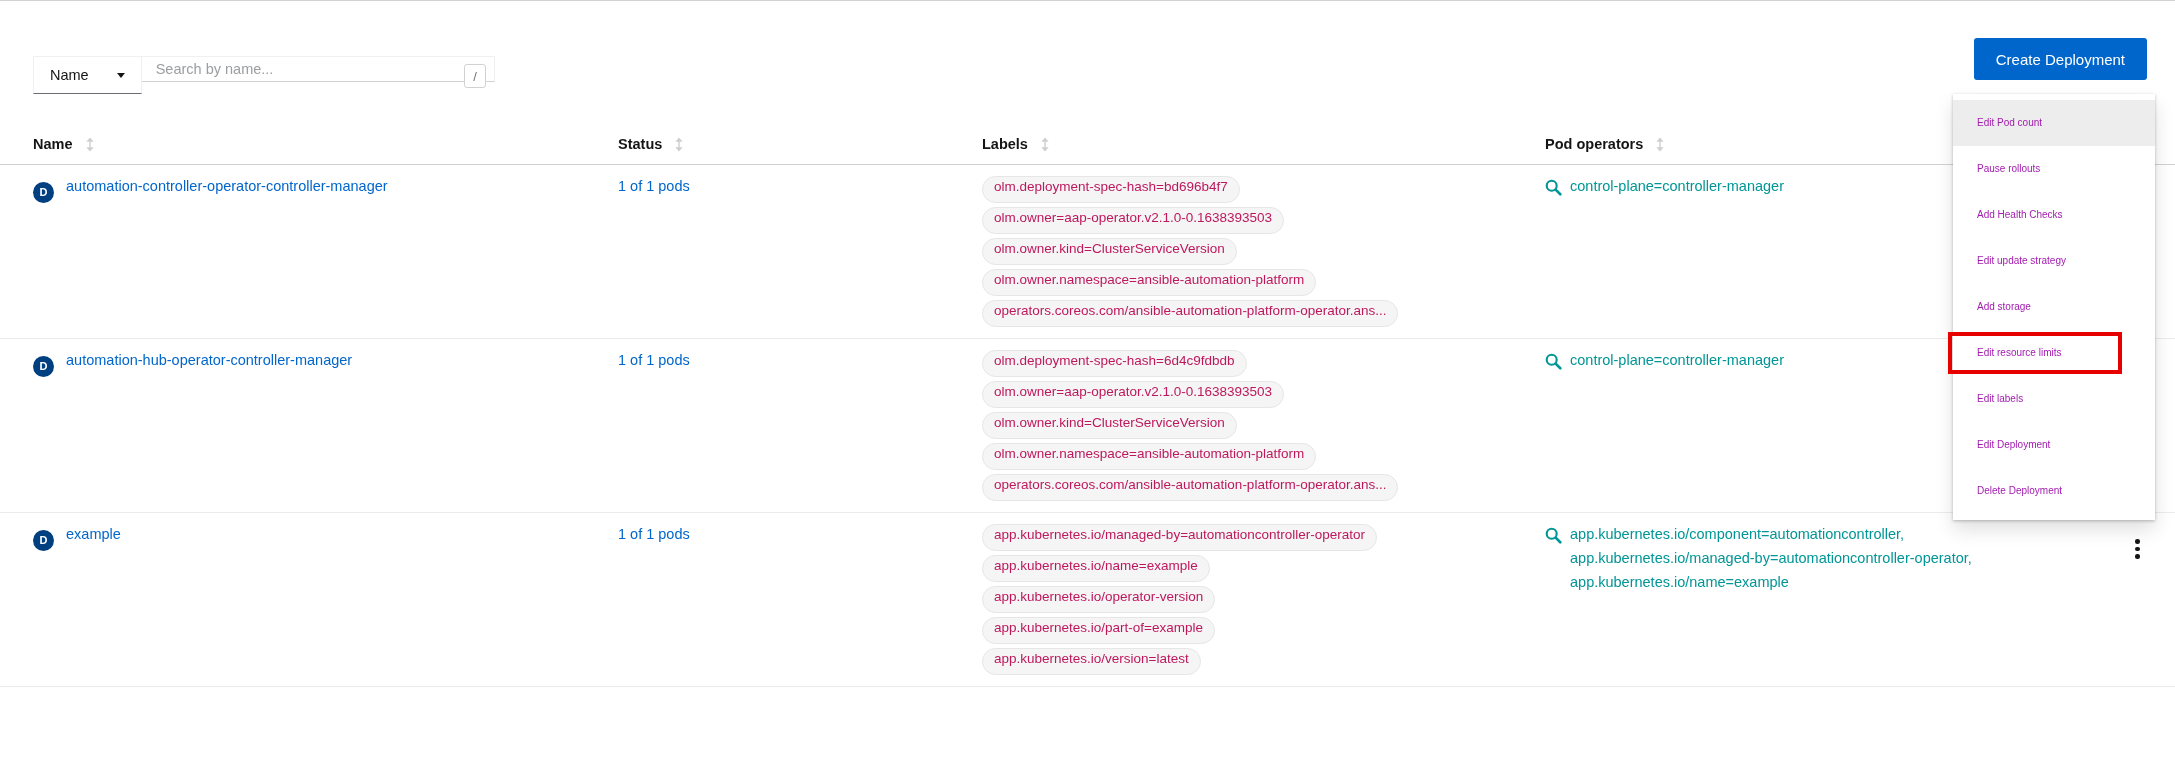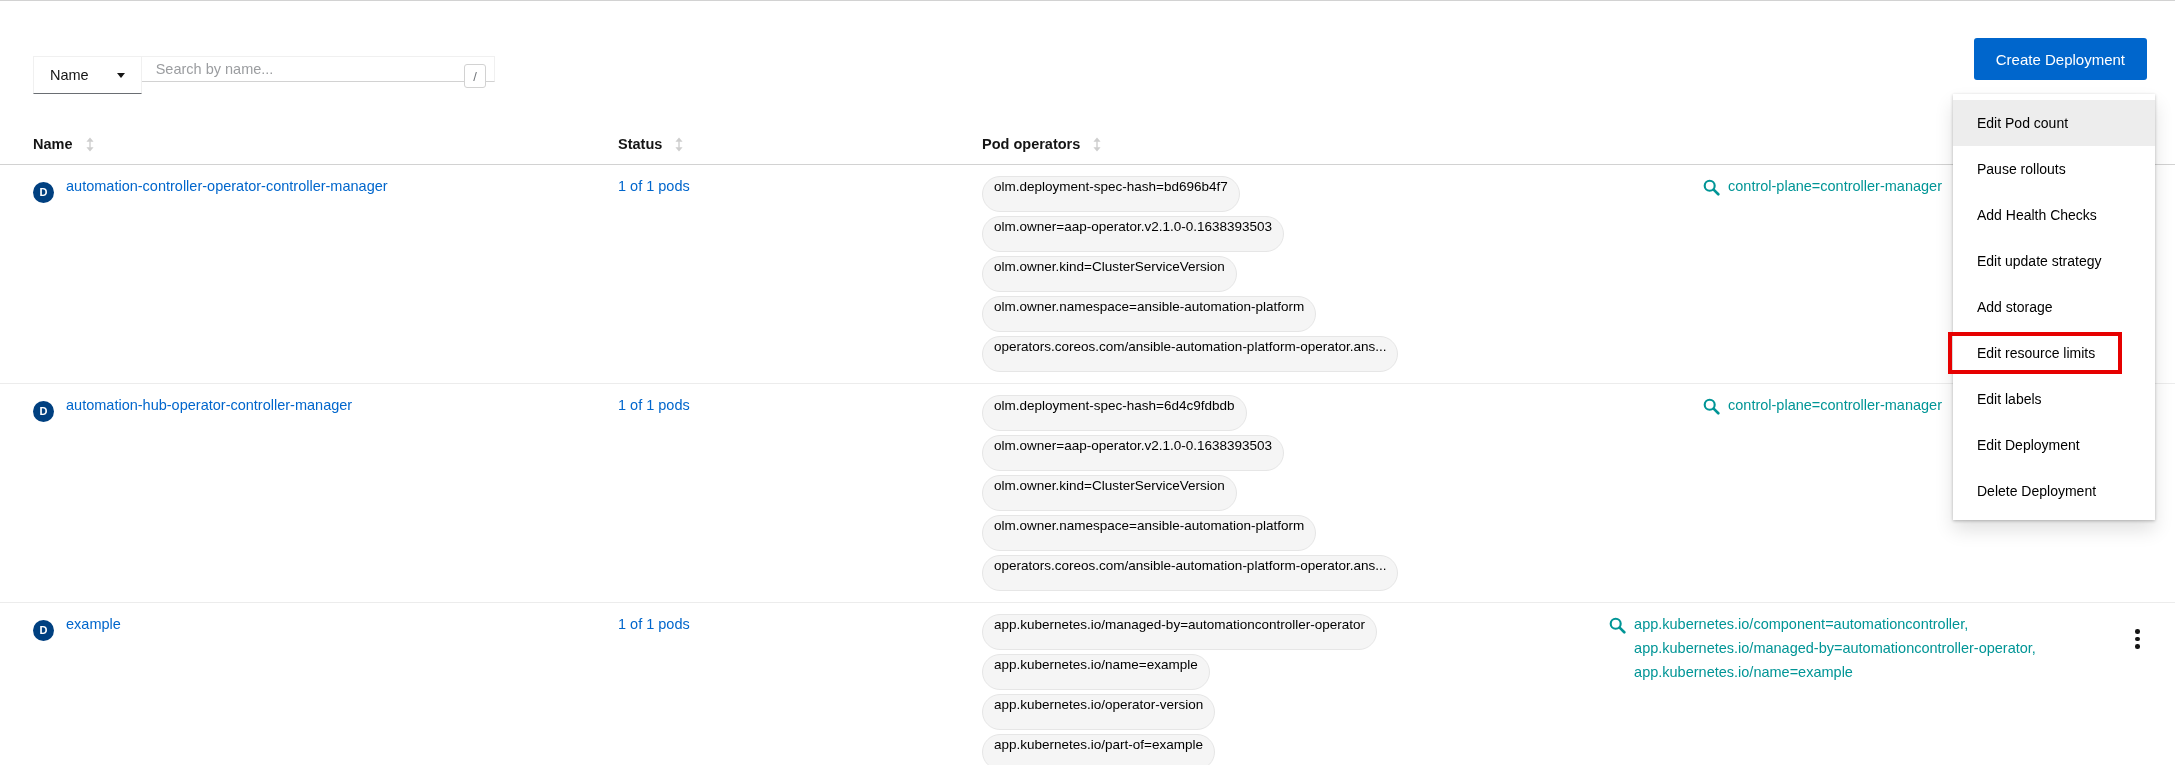--- a/index.html
+++ b/index.html
@@ -42,38 +42,38 @@
   .trow { border-bottom:1px solid #ececec; }
   .td { padding-top:13px; padding-bottom:13px; font-size:14.5px; }
   .badge {
     display:inline-flex; width:21px; height:21px; border-radius:50%; background:#004080; color:#fff;
     font-size:11px; font-weight:700; align-items:center; justify-content:center; margin-right:8px; vertical-align:-5px;
   }
   .link { color:#0066cc; text-decoration:none; cursor:pointer; }
 
   .chips { display:flex; flex-direction:column; align-items:flex-start; gap:4px; padding-top:11px; padding-bottom:11px; }
   .chip {
-    background:#f5f5f5; border:1px solid #e6e6e6; border-radius:30px; padding:2px 11px 17px;
-    font-size:13.5px; color:#000000; white-space:nowrap; cursor:pointer;
-  }
-
-  .selector { display:flex; gap:8px;justify-content:center; }
+    background:#f5f5f5; border:1px solid #e6e6e6; border-radius:30px; padding:2px 11px 8px;
+    font-size:13.5px; color:#be185d; white-space:nowrap; cursor:pointer;
+  }
+
+  .selector { display:flex; gap:8px; }
   .mag-icon { flex:0 0 auto; margin-top:1px; }
   .sel-lines { display:flex; flex-direction:column; gap:8px; }
   .sel-link { color:#009596; text-decoration:none; cursor:pointer; font-size:14.5px; }
 
   .kebab-col { display:flex; justify-content:center; padding-top:22px; }
   .kebab { background:none; border:none; display:flex; flex-direction:column; gap:3px; cursor:pointer; padding:4px; }
   .kebab .dot { width:4.5px; height:4.5px; border-radius:50%; background:#151515; }
 
   .menu {
     position:absolute; top:94px; right:20px; width:202px; background:#fff; padding:6px 0; z-index:10;
     box-shadow:0 1px 3px rgba(3,3,3,.25), 0 10px 18px rgba(3,3,3,.12);
   }
-  .menu-item { height:46px; line-height:46px; padding:0 24px; font-size:14px; color:#000000; cursor:pointer; white-space:nowrap; }
+  .menu-item { height:46px; line-height:46px; padding:0 24px; font-size:10px; color:#a21caf; cursor:pointer; white-space:nowrap; }
   .menu-item.hovered { background:#ededed; }
   .annotation-box {
     position:absolute; left:-5px; top:238px; width:174px; height:42px;
     border:4px solid #e60000; pointer-events:none; z-index:11;
   }
 </style>
 </head>
 <body>
 
 <div class="page">
@@ -98,20 +98,29 @@
       <span>Name</span>
       <span class="sort-icon">
         <svg width="10" height="15" viewBox="0 0 10 15">
             <path d="M5 0.5 L8.6 4.8 H1.4 Z M5 14.5 L1.4 10.2 H8.6 Z" fill="#cccccc"></path>
             <rect x="4.3" y="4" width="1.4" height="7" fill="#cccccc"></rect>
           </svg>
       </span>
     </div>
     <div class="th">
       <span>Status</span>
+      <span class="sort-icon">
+        <svg width="10" height="15" viewBox="0 0 10 15">
+            <path d="M5 0.5 L8.6 4.8 H1.4 Z M5 14.5 L1.4 10.2 H8.6 Z" fill="#cccccc"></path>
+            <rect x="4.3" y="4" width="1.4" height="7" fill="#cccccc"></rect>
+          </svg>
+      </span>
+    </div>
+    <div class="th">
+      <span>Labels</span>
       <span class="sort-icon">
         <svg width="10" height="15" viewBox="0 0 10 15">
             <path d="M5 0.5 L8.6 4.8 H1.4 Z M5 14.5 L1.4 10.2 H8.6 Z" fill="#cccccc"></path>
             <rect x="4.3" y="4" width="1.4" height="7" fill="#cccccc"></rect>
           </svg>
       </span>
     </div>
     <div class="th">
       <span>Pod operators</span>
       <span class="sort-icon">

